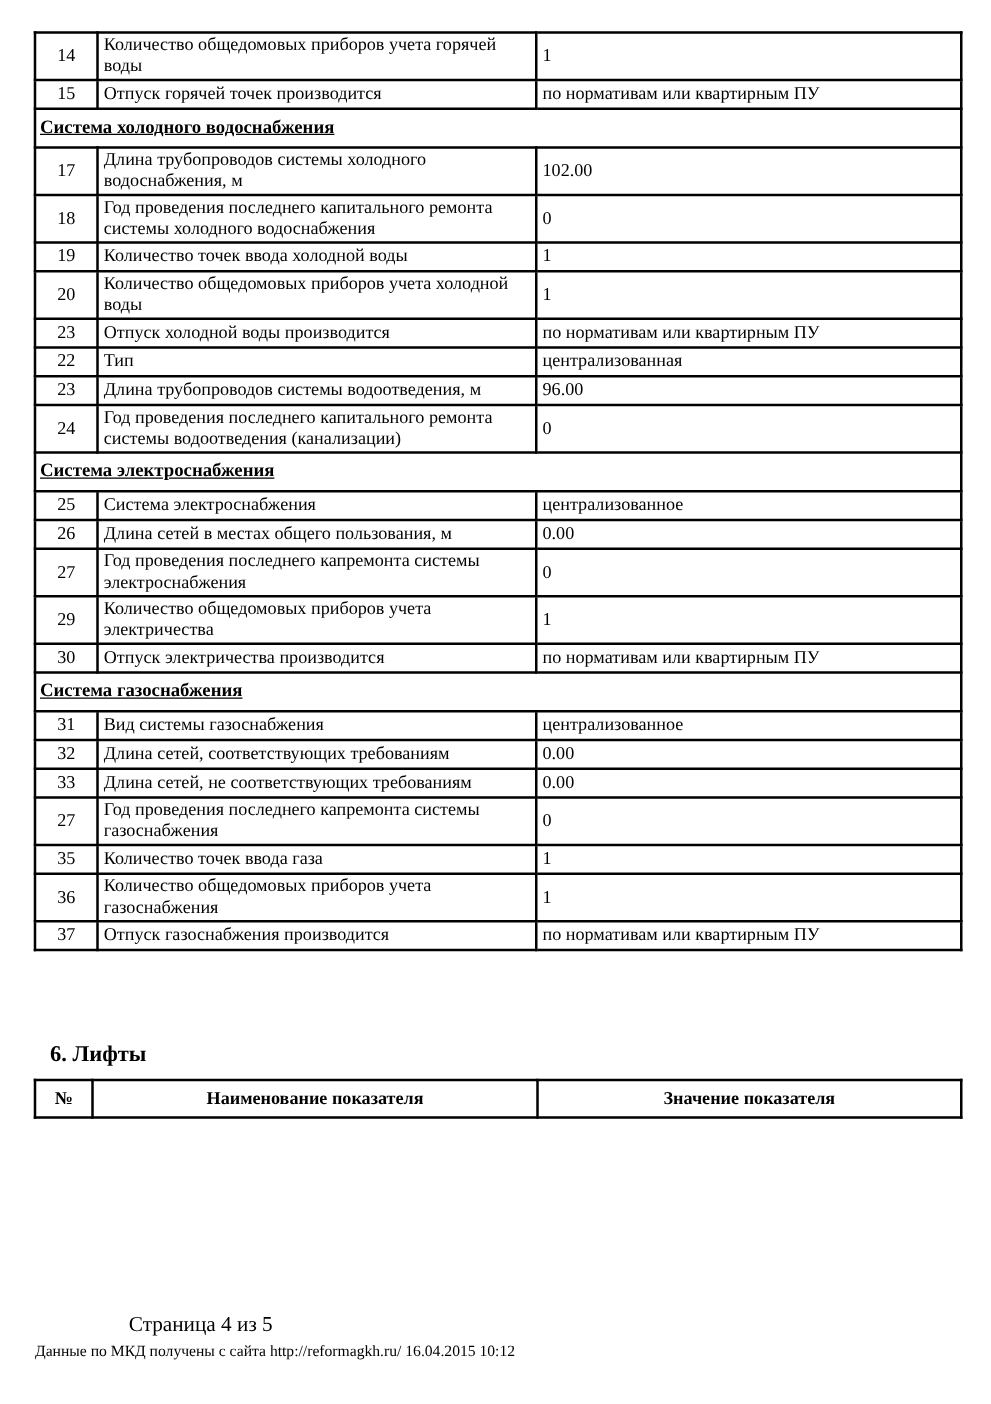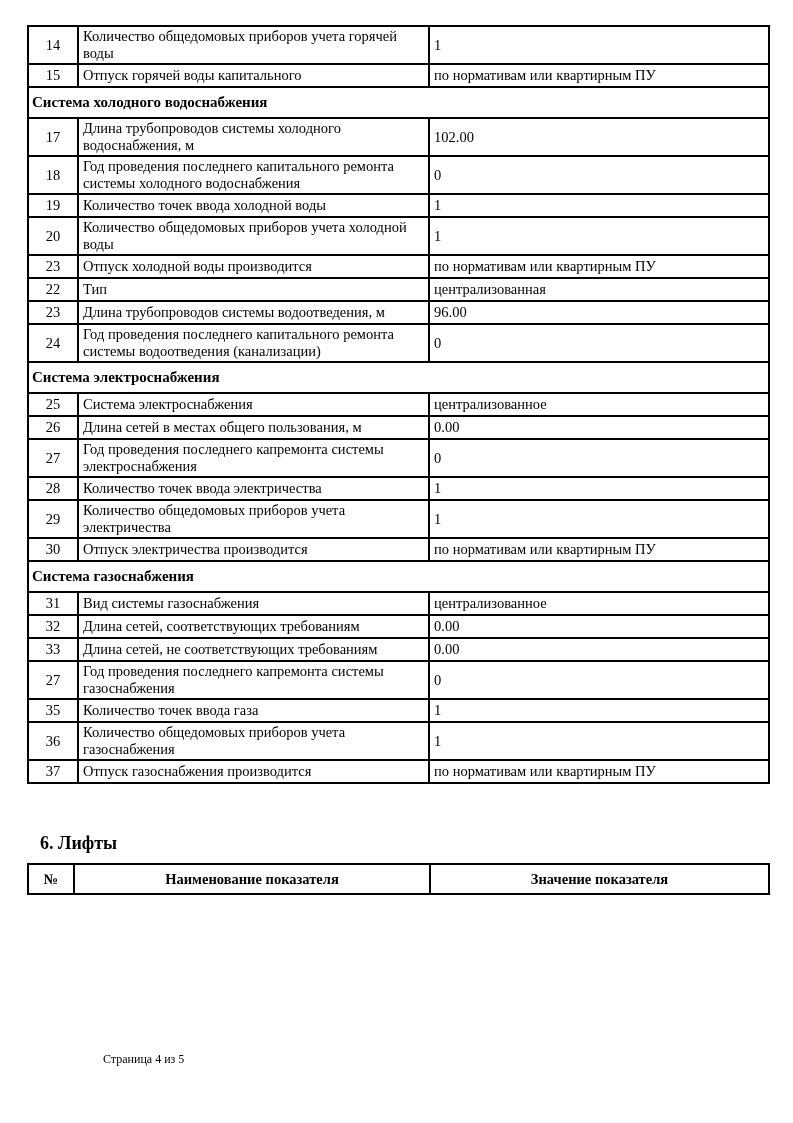--- a/index.html
+++ b/index.html
@@ -42,41 +42,41 @@
   }
   td.value {
     padding: 1px 4px;
   }
   td.section {
     font-weight: bold;
     font-size: 15px;
     padding: 3px 2px 3px 3px;
     height: 23px;
   }
-  tr.section-row { height: 27px; }
+  tr.section-row { height: 27px; text-decoration: underline; }
   #lifts-table th {
     font-weight: bold;
     text-align: center;
     font-size: 14.5px;
     padding: 2px 4px;
   }
   #lifts-table tr { height: 30px; }
   .heading {
     position: absolute;
     left: 40px;
     top: 834px;
     font-size: 18px;
     font-weight: bold;
     line-height: 19px;
   }
   .footer-page {
     position: absolute;
     left: 103px;
     top: 1052px;
-    font-size: 12px;
+    font-size: 17px;
     line-height: 15px;
   }
   .footer-source {
     position: absolute;
     left: 28px;
     top: 1074px;
     font-size: 12.5px;
     line-height: 15px;
   }
 </style>
@@ -92,21 +92,21 @@
       <col style="width:340px">
     </colgroup>
     <tbody>
         <tr>
           <td class="num">14</td>
           <td class="name">Количество общедомовых приборов учета горячей воды</td>
           <td class="value">1</td>
         </tr>
         <tr>
           <td class="num">15</td>
-          <td class="name">Отпуск горячей воды капитального</td>
+          <td class="name">Отпуск горячей точек производится</td>
           <td class="value">по нормативам или квартирным ПУ</td>
         </tr>
         <tr class="section-row">
           <td colspan="3" class="section">Система холодного водоснабжения</td>
         </tr>
         <tr>
           <td class="num">17</td>
           <td class="name">Длина трубопроводов системы холодного водоснабжения, м</td>
           <td class="value">102.00</td>
         </tr>
@@ -155,25 +155,20 @@
         </tr>
         <tr>
           <td class="num">26</td>
           <td class="name">Длина сетей в местах общего пользования, м</td>
           <td class="value">0.00</td>
         </tr>
         <tr>
           <td class="num">27</td>
           <td class="name">Год проведения последнего капремонта системы электроснабжения</td>
           <td class="value">0</td>
-        </tr>
-        <tr>
-          <td class="num">28</td>
-          <td class="name">Количество точек ввода электричества</td>
-          <td class="value">1</td>
         </tr>
         <tr>
           <td class="num">29</td>
           <td class="name">Количество общедомовых приборов учета электричества</td>
           <td class="value">1</td>
         </tr>
         <tr>
           <td class="num">30</td>
           <td class="name">Отпуск электричества производится</td>
           <td class="value">по нормативам или квартирным ПУ</td>
@@ -231,14 +226,15 @@
       <tr>
         <th>№</th>
         <th>Наименование показателя</th>
         <th>Значение показателя</th>
       </tr>
     </tbody>
   </table>
 
   <div class="footer-page">Страница 4 из 5</div>
 
+  <div class="footer-source">Данные по МКД получены с сайта http://reformagkh.ru/ 16.04.2015 10:12</div>
 
 </div>
 
 </body></html>

